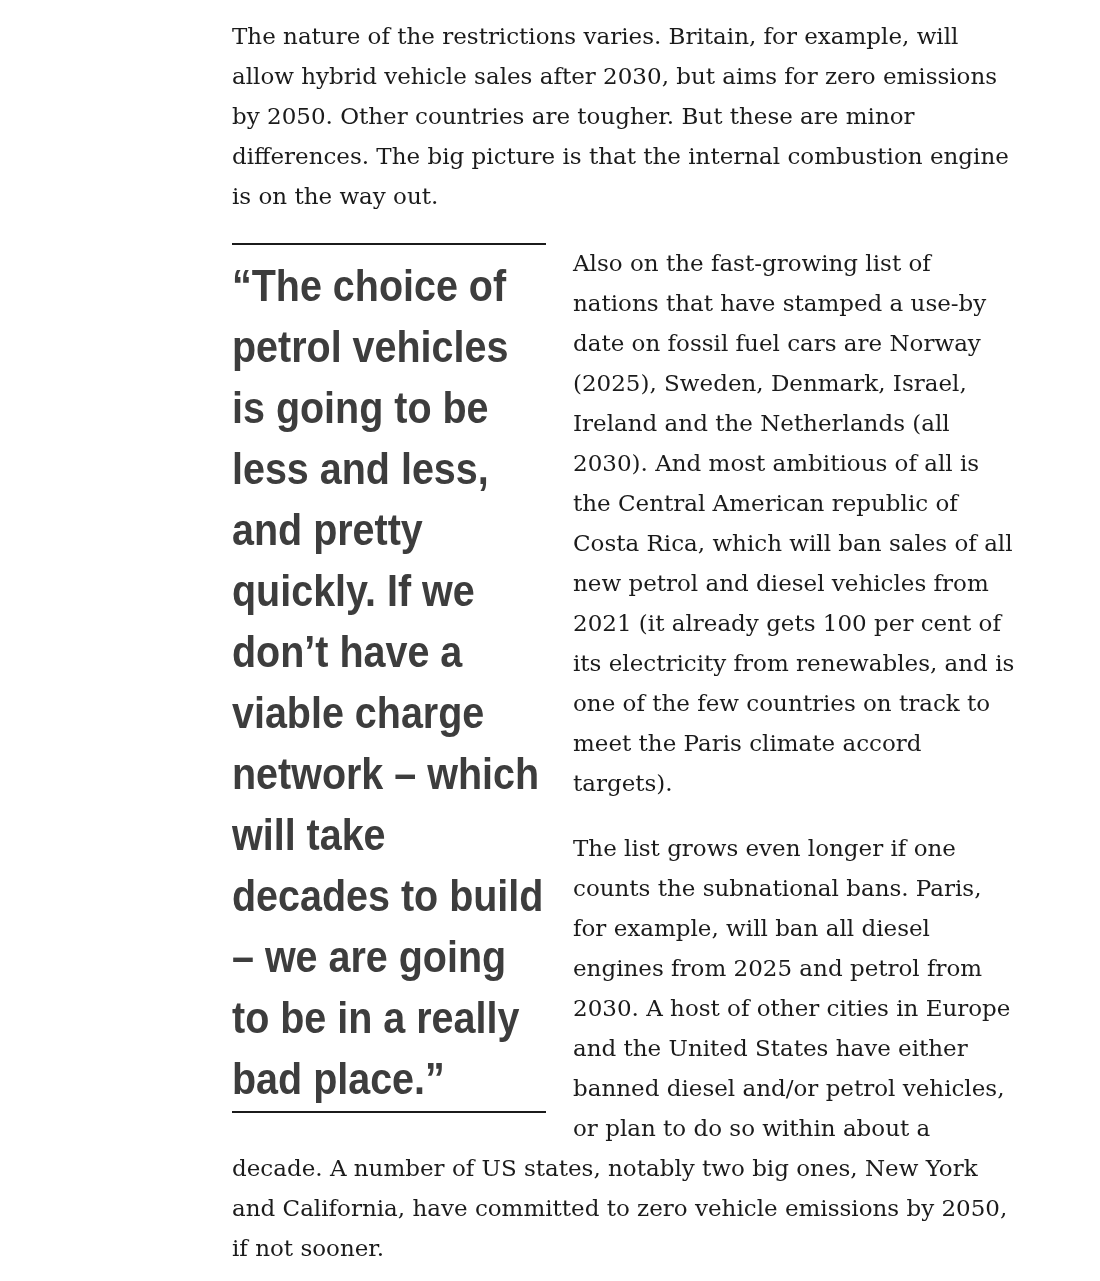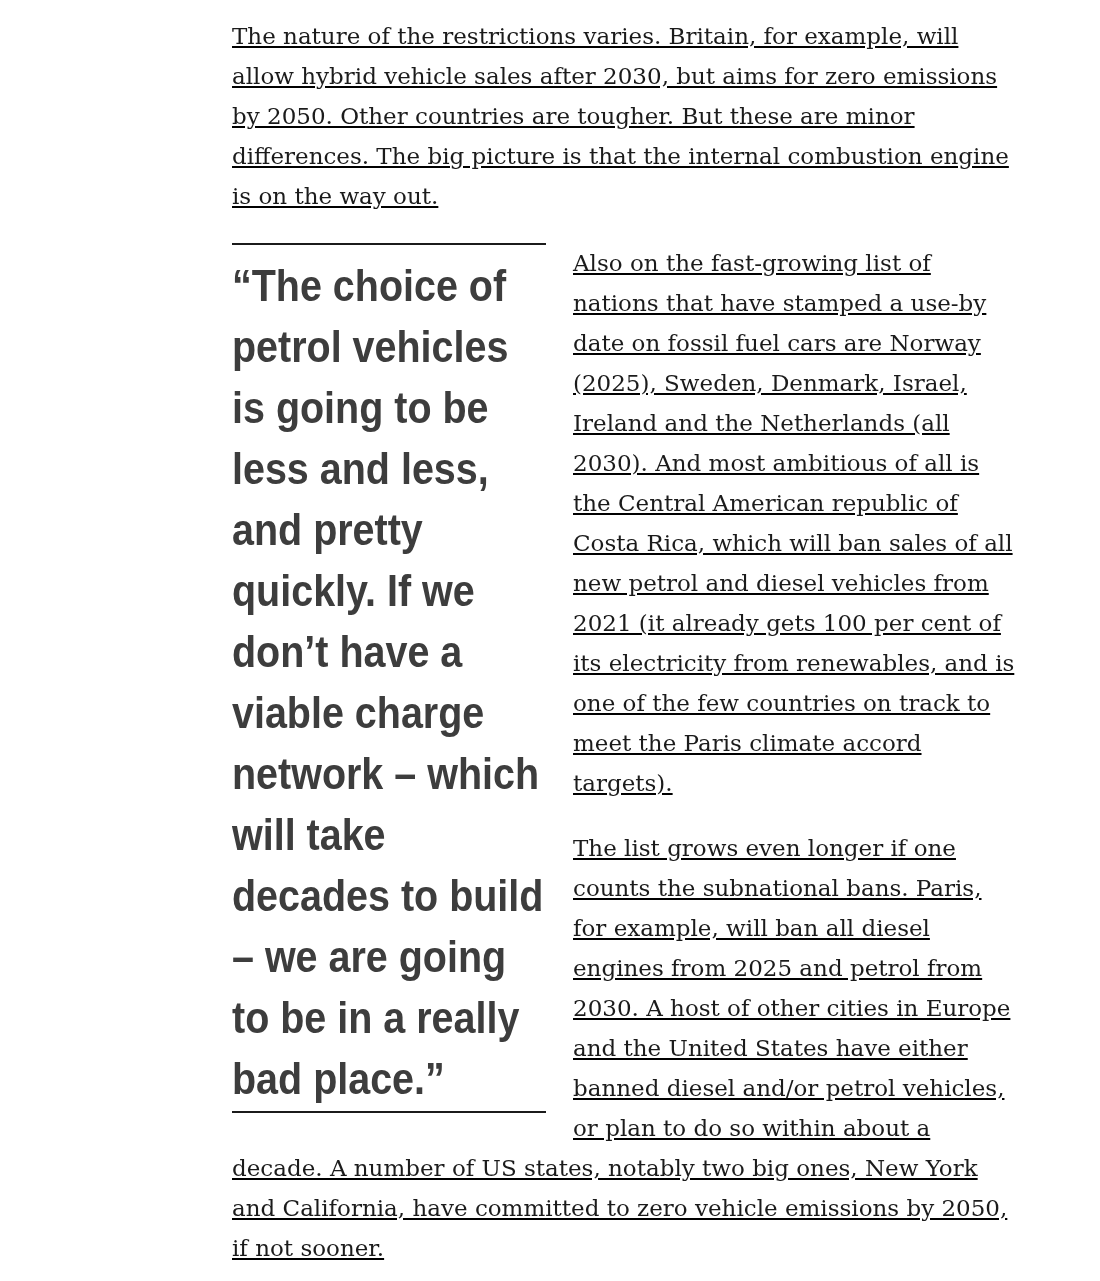--- a/index.html
+++ b/index.html
@@ -8,21 +8,20 @@
     background: #ffffff;
   }
   .page {
     position: relative;
     width: 1100px;
     height: 1281px;
     box-sizing: border-box;
     padding: 16px 78px 0 232px;
     background: #ffffff;
     overflow: hidden;
-    text-decoration: underline;
   }
   .article {
     width: 790px;
     font-family: "DejaVu Serif", "Liberation Serif", serif;
     font-size: 23px;
     line-height: 40px;
     color: #1b1b1b;
   }
   .article p {
     margin: 0;

